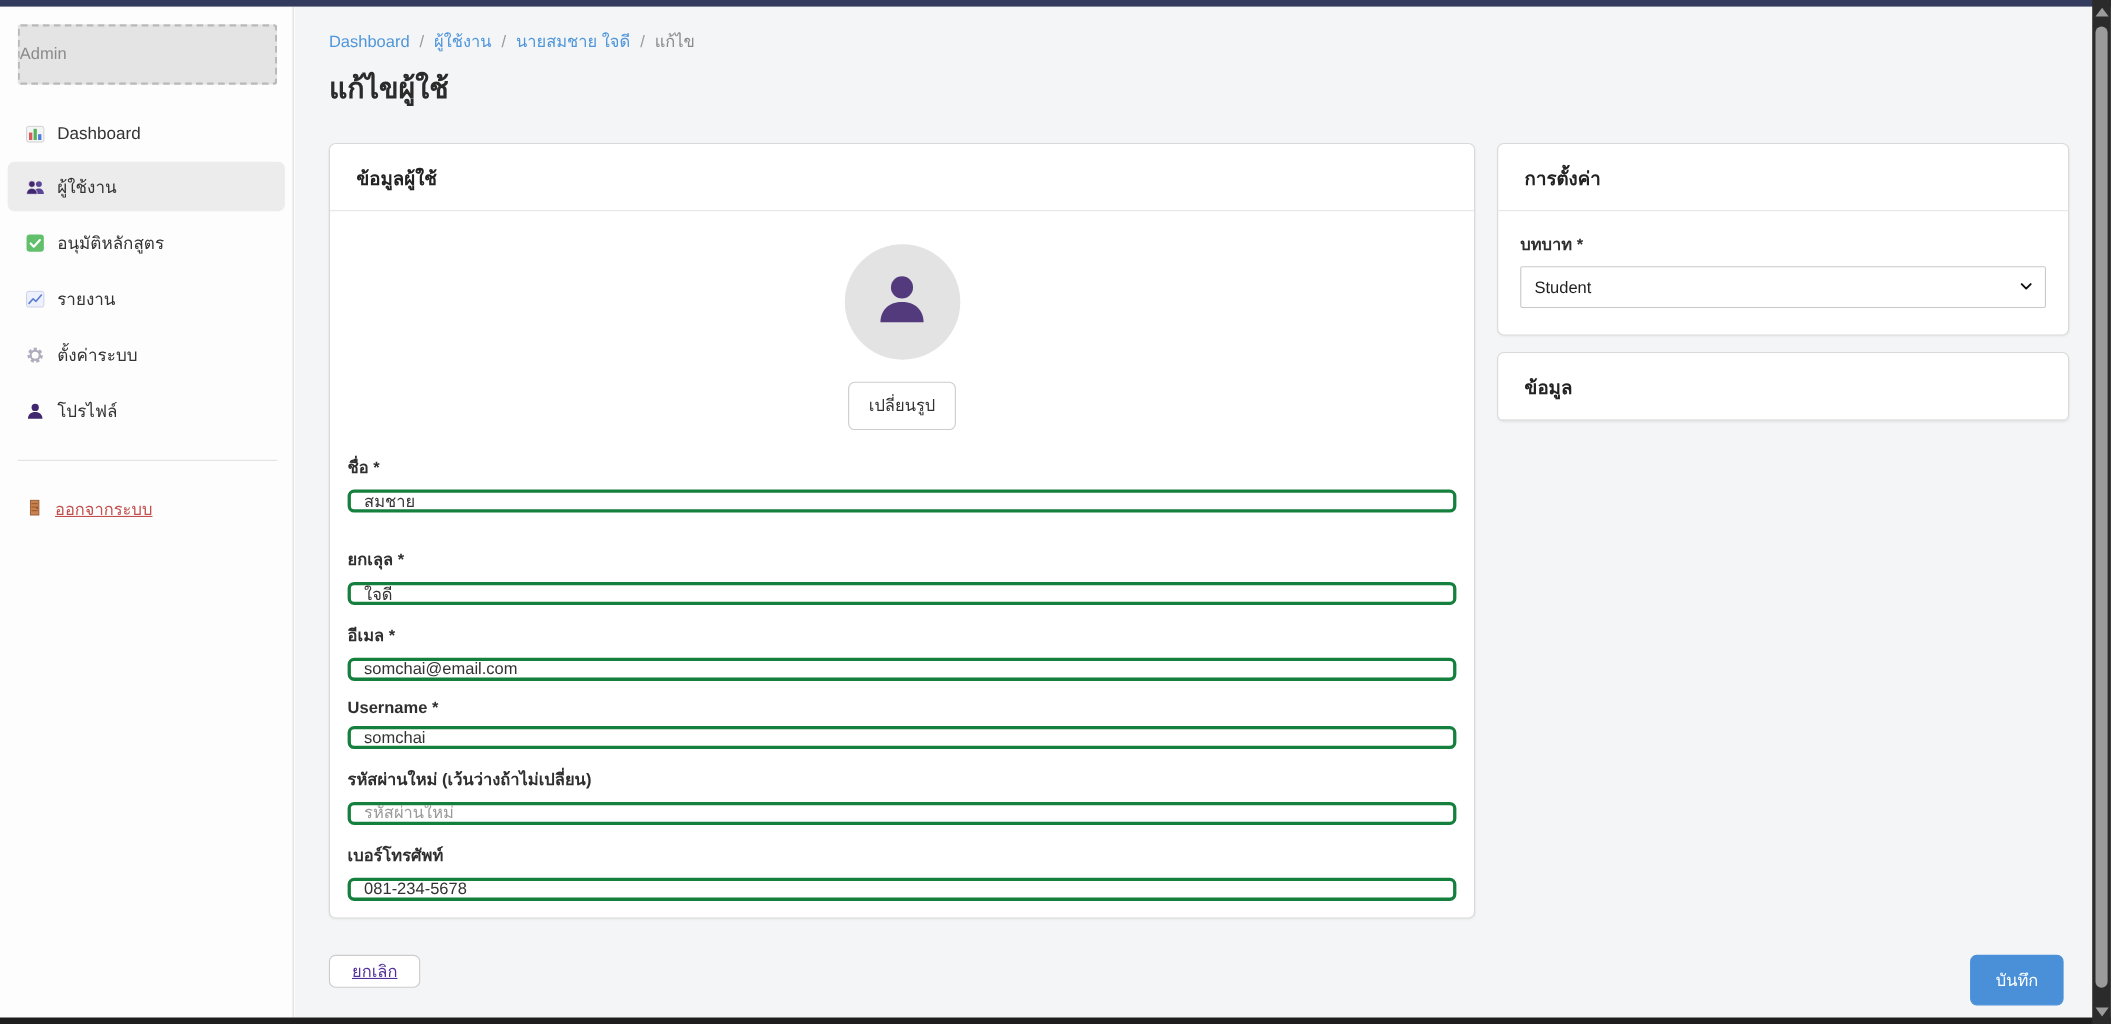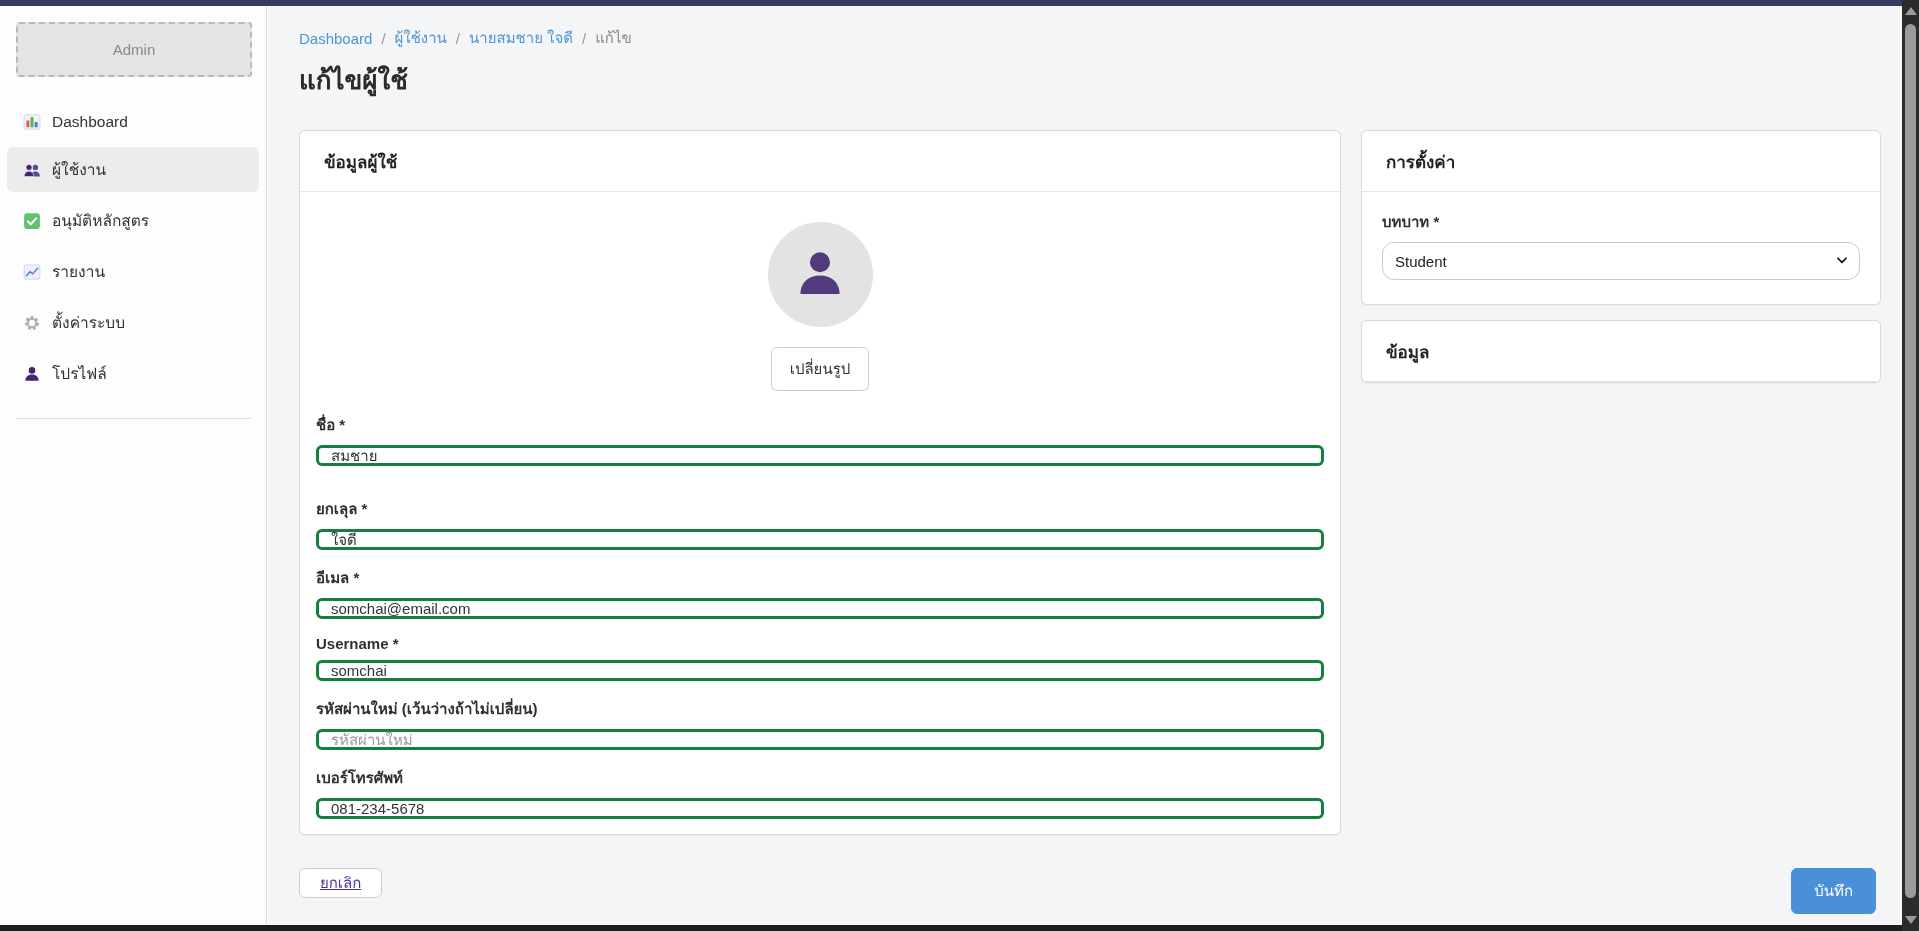--- a/index.html
+++ b/index.html
@@ -15,21 +15,21 @@
   .sb-arrow-up { position:absolute; top:7px; left:3px; width:0; height:0;
     border-left:6px solid transparent; border-right:6px solid transparent; border-bottom:8px solid #9b9b9b; }
   .sb-arrow-down { position:absolute; bottom:7px; left:3px; width:0; height:0;
     border-left:6px solid transparent; border-right:6px solid transparent; border-top:8px solid #9b9b9b; }
   .sb-thumb { position:absolute; top:24px; left:3px; width:11px; height:874px; background:#9b9b9b; border-radius:7px; }
 
   
   .sidebar { position:absolute; left:0; top:6px; width:267px; height:919px;
     background:#fdfdfd; border-right:1px solid #dcdcdc; }
   .logo-box { margin:16px 14px 0 16px; height:55px; background:#e4e4e4;
-    border:2px dashed #b9b9b9; border-radius:3px; display:flex; align-items:center; justify-content:center;
+    border:2px dashed #b9b9b9; border-radius:3px; display:flex; align-items:center; 
     color:#8a8a8a; font-size:15px; }
   .nav { margin-top:26px; }
   .nav-item { display:flex; align-items:center; gap:11px; margin:6px 7px; padding:10px 12px 10px 16px;
     border-radius:6px; font-size:15.5px; color:#333; cursor:pointer; }
   .nav-item.active { background:#ececec; }
   .nav-item .ico { width:18px; height:18px; flex:0 0 18px; }
   .side-divider { border-top:1px solid #e0e0e0; margin:22px 14px 0 16px; }
   .logout { display:flex; align-items:center; gap:10px; margin:24px 7px 0; padding:8px 12px 8px 16px;
     font-size:15px; color:#c0504d; cursor:pointer; }
   .logout span.txt { text-decoration:underline; }
@@ -58,21 +58,21 @@
   .f-group { margin-bottom:16px; }
   .f-label { font-size:15px; font-weight:bold; color:#2f2f2f; margin-bottom:8px; }
   .f-input { width:100%; height:21px; border:3px solid #15803d; border-radius:6px; padding:0 12px;
     font-size:15px; color:#333; background:#fff; font-family:"Liberation Sans","DejaVu Sans",sans-serif; }
   .f-input::placeholder { color:#9a9a9a; }
 
   .right-col { position:absolute; left:1093px; top:124px; width:520px; }
   .settings-card { width:520px; }
   .settings-body { padding:18px 20px 24px; }
   .select-wrap { position:relative; margin-top:8px; }
-  .f-select { width:100%; height:38px; border:1px solid #c9c9c9; border-radius:12px; padding:0 12px;
+  .f-select { width:100%; height:38px; border:1px solid #c9c9c9; border-radius:2px; padding:0 12px;
     font-size:15px; color:#222; background:#fff; appearance:none; -webkit-appearance:none;
     font-family:"Liberation Sans","DejaVu Sans",sans-serif; cursor:pointer; }
   .select-chevron { position:absolute; right:11px; top:11px; pointer-events:none; }
   .info-card { width:520px; margin-top:15px; }
   .info-body { padding:18px 20px 22px; font-size:15px; color:#8a8a8a; }
 
   .btn-cancel { position:absolute; left:31px; top:862px; background:#fff; border:1px solid #ccc;
     border-radius:6px; padding:2px 20px; font-size:15px; cursor:pointer;
     font-family:"Liberation Sans","DejaVu Sans",sans-serif; }
   .btn-cancel span { color:#52309b; text-decoration:underline; }
@@ -164,20 +164,32 @@
             <path d="M3.2 21c0-5.2 3.7-8.2 8.8-8.2s8.8 3 8.8 8.2z"></path>
           </g>
         </svg>
       </span>
       <span>โปรไฟล์</span>
     </div>
   </div>
 
   <div class="side-divider"></div>
 
+  <div class="logout">
+    <span class="ico">
+      <svg width="17" height="17" viewBox="0 0 24 24">
+        <rect x="6.5" y="2.5" width="11" height="19" fill="#c8814f" stroke="#8d5428"></rect>
+        <rect x="8" y="6" width="8" height="1.6" fill="#a05f2e"></rect>
+        <rect x="8" y="10.5" width="8" height="1.6" fill="#a05f2e"></rect>
+        <rect x="8" y="15" width="8" height="1.6" fill="#a05f2e"></rect>
+        <circle cx="15.2" cy="12.6" r="1" fill="#6f3d16"></circle>
+      </svg>
+    </span>
+    <span class="txt">ออกจากระบบ</span>
+  </div>
 </div>
 
 <div class="main">
 
   <div class="breadcrumb">
     <a>Dashboard</a>
     <span class="sep">/</span>
     <a>ผู้ใช้งาน</a>
     <span class="sep">/</span>
     <a>นายสมชาย ใจดี</a>

